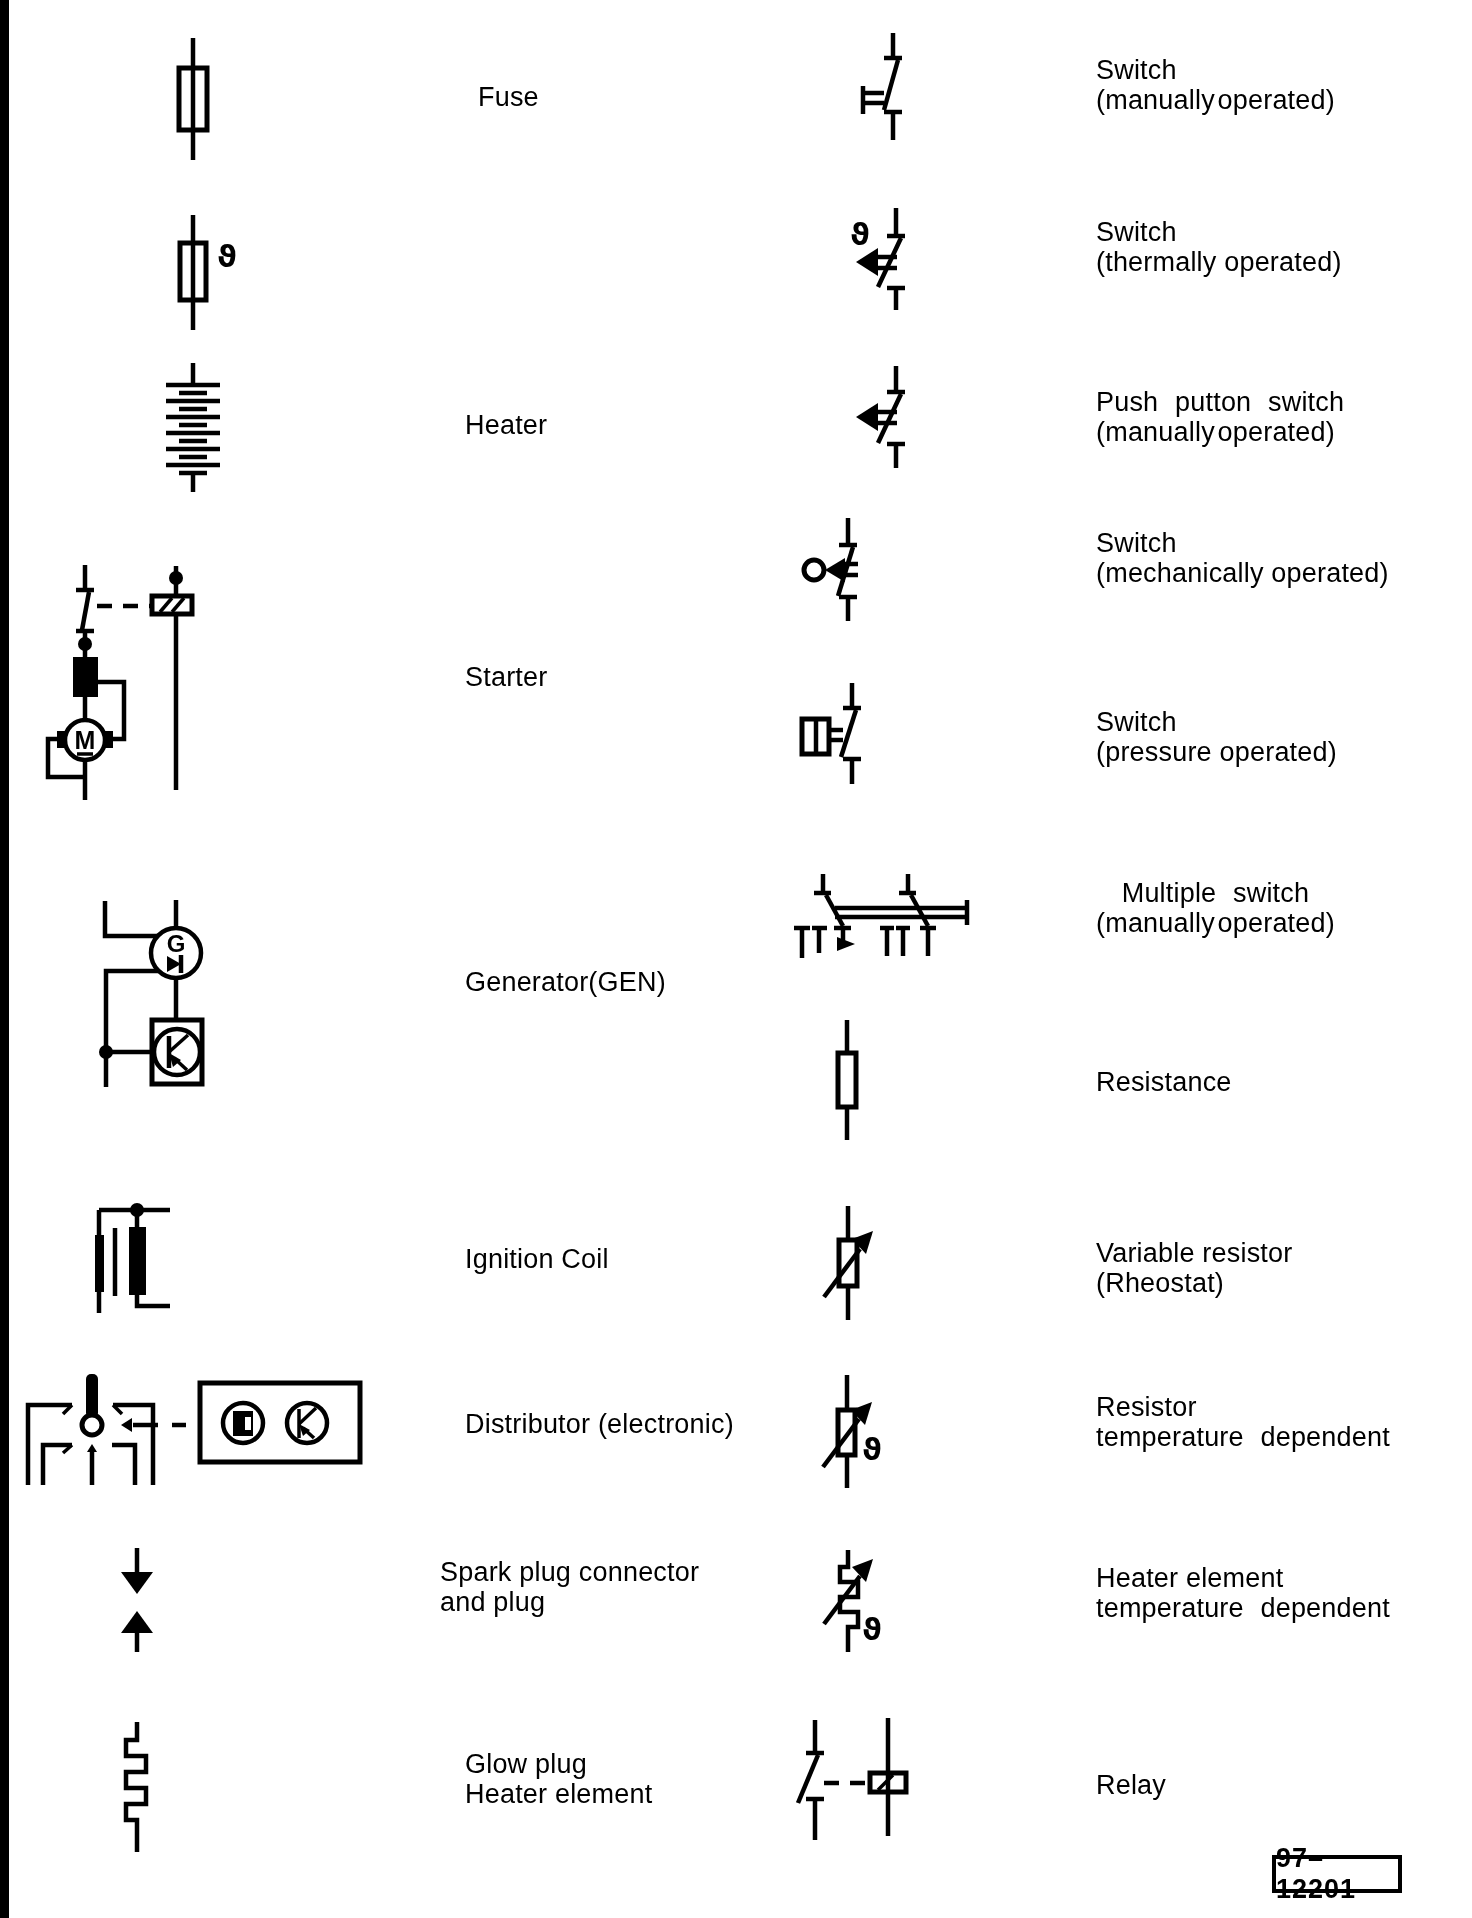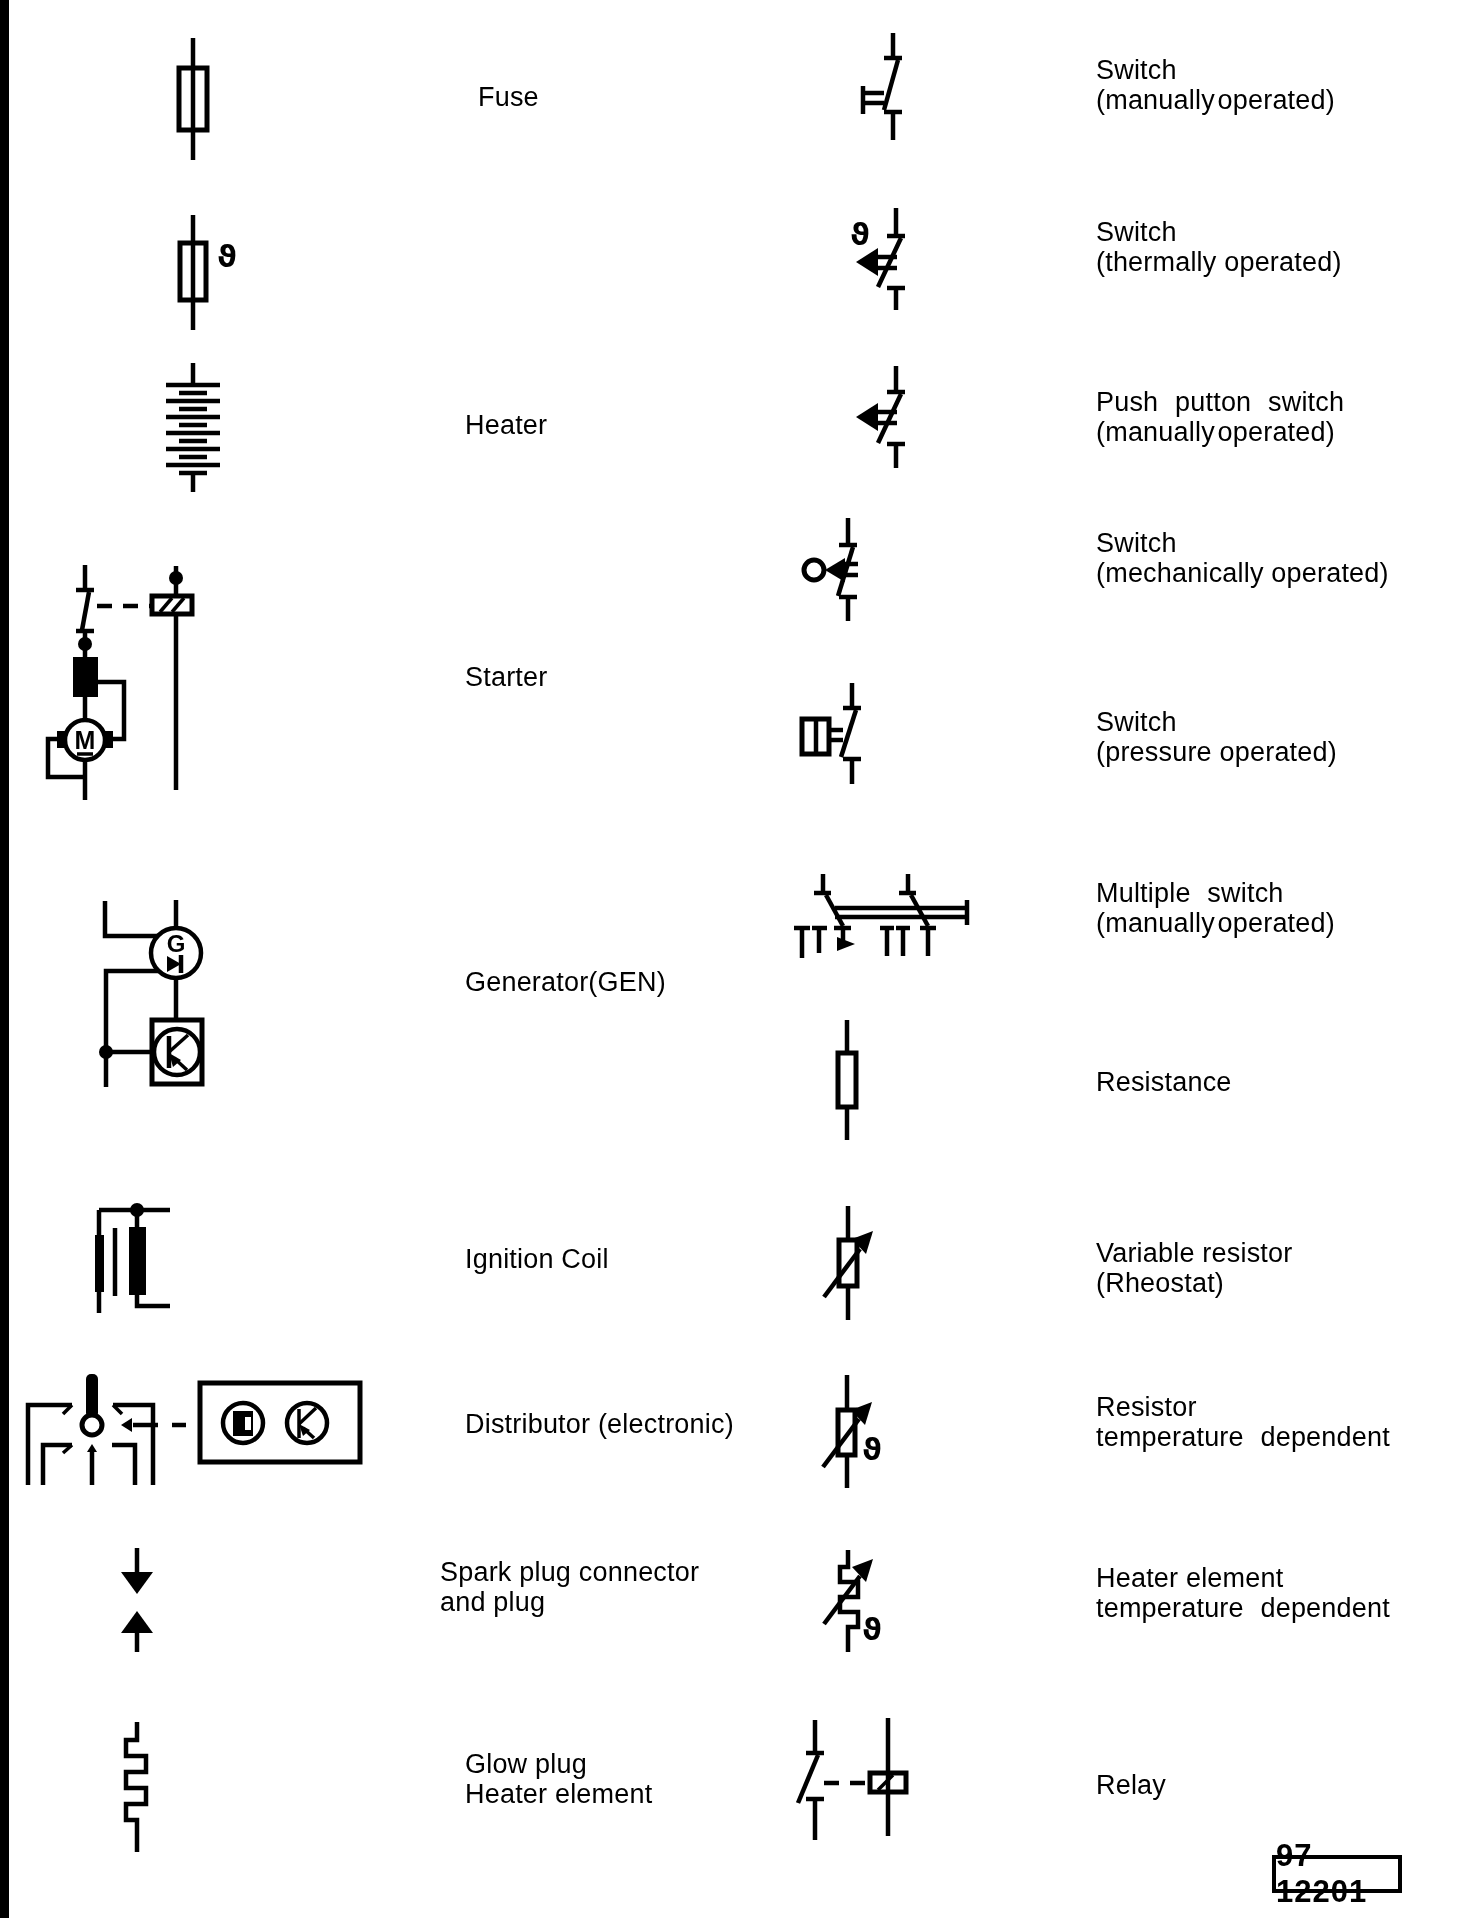--- a/index.html
+++ b/index.html
@@ -6,27 +6,27 @@
   #page{position:relative;width:1472px;height:1918px;background:#ffffff;overflow:hidden;
         font-family:"Liberation Sans", sans-serif;color:#000;}
   #scan-edge{position:absolute;left:0;top:0;width:9px;height:100%;background:#000;}
   #art{position:absolute;left:0;top:0;}
   .ln{stroke:#000;stroke-width:4.5;fill:none;}
   .thin{stroke:#000;stroke-width:3.5;fill:none;}
   .fl{fill:#000;stroke:none;}
   .wh{fill:#fff;stroke:none;}
   .boxr{fill:none;stroke:#000;stroke-width:5;}
   .label{position:absolute;font-size:27px;line-height:30px;letter-spacing:0.2px;white-space:nowrap;}
-  .ws-wide{word-spacing:9px;}
+  .ws-wide{word-spacing:9px;text-align:center;}
   .ws-tight{word-spacing:-5px;}
   .svgtxt{font-family:"Liberation Sans", sans-serif;font-weight:bold;}
   .theta{font-family:"DejaVu Sans", sans-serif;font-weight:bold;}
   #fig-id{position:absolute;left:1272px;top:1855px;width:130px;height:38px;border:4px solid #000;
           box-sizing:border-box;display:flex;align-items:center;justify-content:center;
-          font-size:31px;font-weight:bold;letter-spacing:1px;}
+          font-size:27px;font-weight:bold;letter-spacing:1px;}
 </style>
 </head>
 <body>
 
 <div id="page">
   <div id="scan-edge"></div>
 
   <svg id="art" width="1472" height="1918" viewBox="0 0 1472 1918">
 
     <g>

